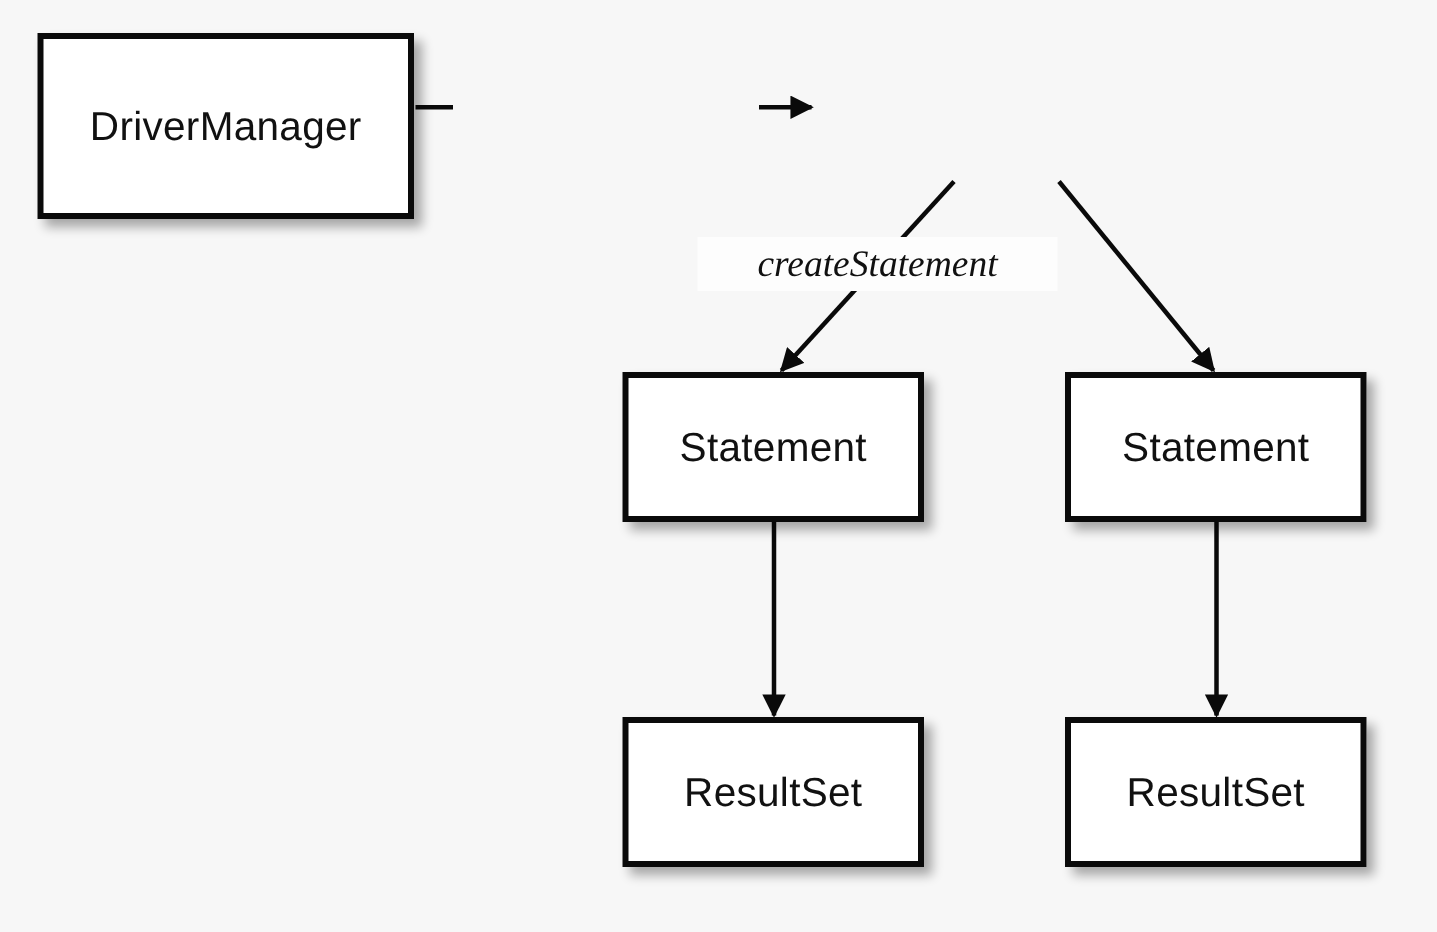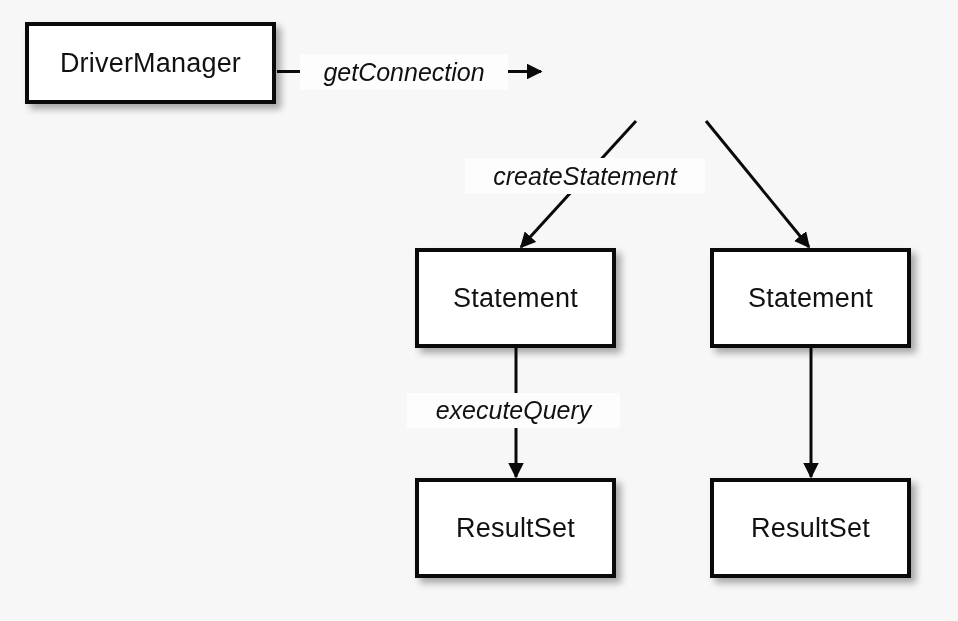--- a/index.html
+++ b/index.html
@@ -76,46 +76,40 @@
 
     <line x1="636" y1="121" x2="521" y2="247" stroke="#0a0a0a" stroke-width="3" marker-end="url(#arrow)"></line>
 
     <line x1="706" y1="121" x2="809" y2="247" stroke="#0a0a0a" stroke-width="3" marker-end="url(#arrow)"></line>
 
     <line x1="516" y1="348" x2="516" y2="477" stroke="#0a0a0a" stroke-width="3" marker-end="url(#arrow)"></line>
 
     <line x1="811" y1="348" x2="811" y2="477" stroke="#0a0a0a" stroke-width="3" marker-end="url(#arrow)"></line>
   </svg>
 
-  <div class="node" style="left:25px; top:22px; width:251px; height:82px;">
+  <div class="node" style="left:25px; top:22px; width:251px; height:124px;">
     <span class="node-label">DriverManager</span>
   </div>
 
 
   <div class="node" style="left:415px; top:248px; width:201px; height:100px;">
     <span class="node-label">Statement</span>
   </div>
 
   <div class="node" style="left:710px; top:248px; width:201px; height:100px;">
     <span class="node-label">Statement</span>
   </div>
 
   <div class="node" style="left:415px; top:478px; width:201px; height:100px;">
     <span class="node-label">ResultSet</span>
   </div>
 
   <div class="node" style="left:710px; top:478px; width:201px; height:100px;">
     <span class="node-label">ResultSet</span>
   </div>
 
-  <div class="edge-label" style="left:300px; top:54px; width:208px; height:36px;">
-    <span>getConnection</span>
-  </div>
 
-  <div class="edge-label" style="left:465px; top:158px; width:240px; height:36px;">
+  <div class="edge-label" style="left:465px; top:158px; width:240px; height:36px;font-family:Liberation Serif, serif;">
     <span>createStatement</span>
   </div>
 
-  <div class="edge-label" style="left:407px; top:393px; width:213px; height:35px;">
-    <span>executeQuery</span>
-  </div>
 
 </div>
 
 </body></html>

